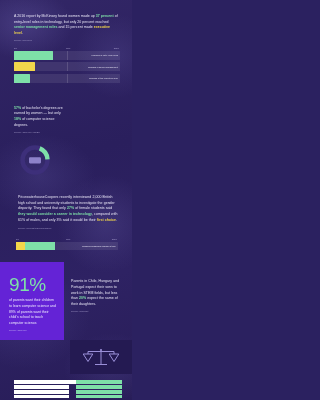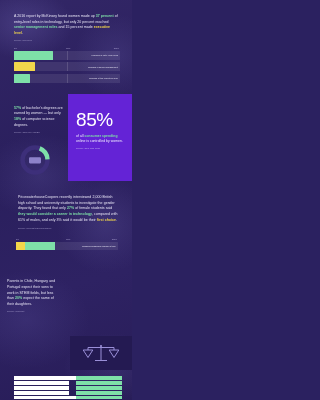--- a/index.html
+++ b/index.html
@@ -146,27 +146,20 @@
 
       <div class="donut-wrap">
         <svg width="34" height="34" viewBox="0 0 34 34">
           <circle cx="17" cy="17" r="12.5" fill="none" stroke="#3d2f7a" stroke-width="4.4"></circle>
           <circle cx="17" cy="17" r="12.5" fill="none" stroke="#7ee0a8" stroke-width="4.4" stroke-dasharray="14.1 64.4" stroke-linecap="butt" transform="rotate(-68 17 17)"></circle>
           <rect x="11" y="14.2" width="12" height="6.2" rx="1.1" fill="#8d82c9"></rect>
         </svg>
       </div>
     </div>
 
-    <div class="sec2-right">
-      <div class="bignum">85%</div>
-      <p class="body-copy">
-        <span>of all </span><span class="hl">consumer spending</span><span> online is controlled by women.</span>
-      </p>
-      <div class="source">Source: Girls Who Code</div>
-    </div>
   </section>
 
   <section class="sec3">
     <p class="body-copy">
       <span>PricewaterhouseCoopers</span><span> recently interviewed 2,000 British high school and university students to investigate the gender disparity. They found that only </span><span class="hl">27%</span><span> of female students said </span><span class="hl">they would consider a career in technology</span><span>, compared with </span><span>61%</span><span> of males, and only </span><span>3%</span><span> said it would be their </span><span class="hl-y">first choice</span><span>.</span>
     </p>
     <div class="source">Source: PricewaterhouseCoopers</div>
   </section>
 
   <div class="chart2">
@@ -176,20 +169,27 @@
       <span>100%</span>
     </div>
     <div class="stack-row">
       <div class="stack-seg" style="width:9%;background:#f2d64b"></div>
       <div class="stack-seg" style="width:29%;background:#7ee0a8"></div>
       <span class="stack-lbl">Females considering a career in tech</span>
     </div>
   </div>
 
   <section class="sec5">
+    <div class="sec5-left">
+      <div class="bignum green">91%</div>
+      <p class="body-copy">
+        <span>of parents want their children to learn computer science and </span><span>89%</span><span> of parents want their child's school to teach computer science.</span>
+      </p>
+      <div class="source">Source: Code.org</div>
+    </div>
 
     <div class="sec5-right">
       <p class="body-copy">
         <span>Parents in Chile, Hungary and Portugal expect their sons to work in </span><span>STEM fields</span><span>, but less than </span><span class="hl">20%</span><span> expect the same of their daughters.</span>
       </p>
       <div class="source">Source: Microsoft</div>
     </div>
   </section>
 
   <section class="sec6">

